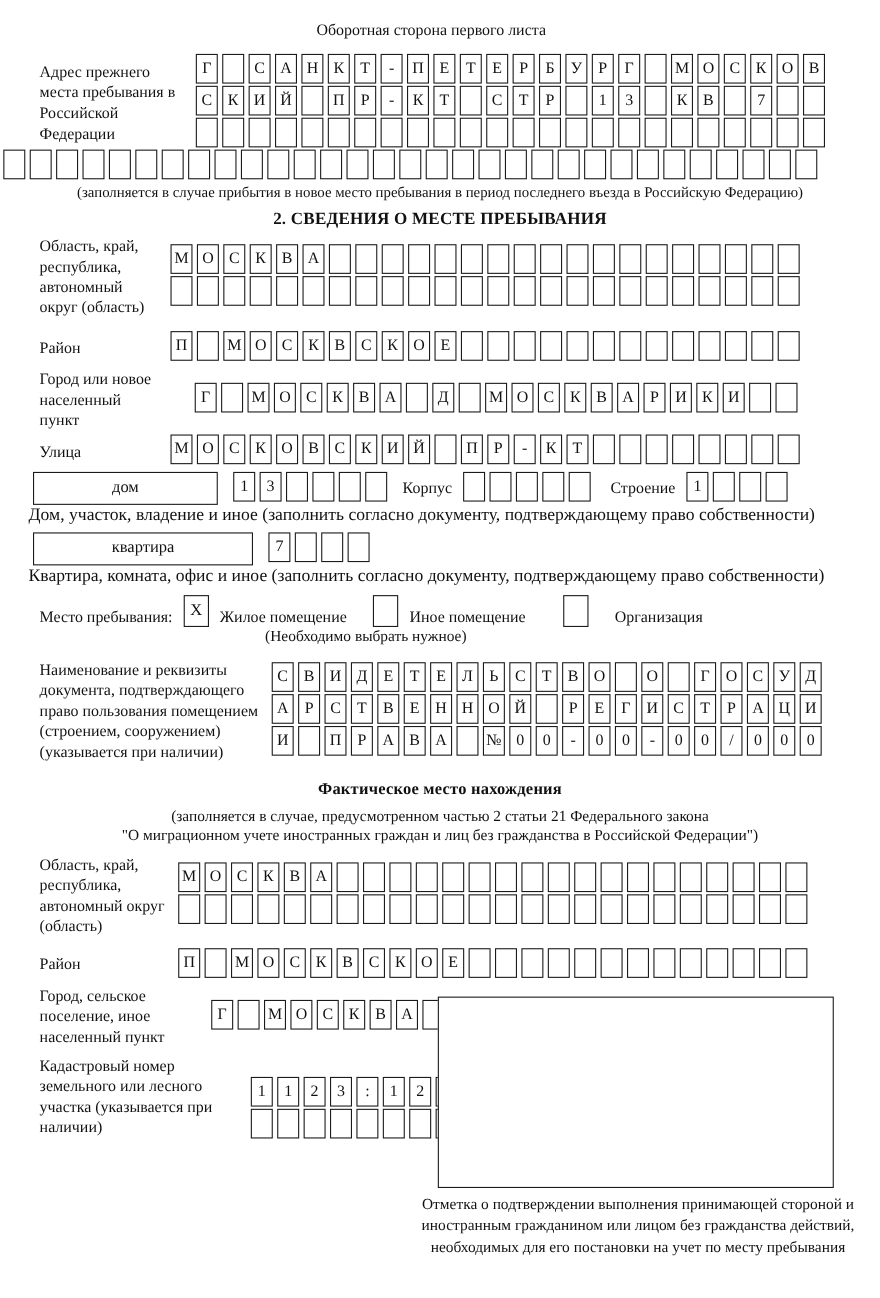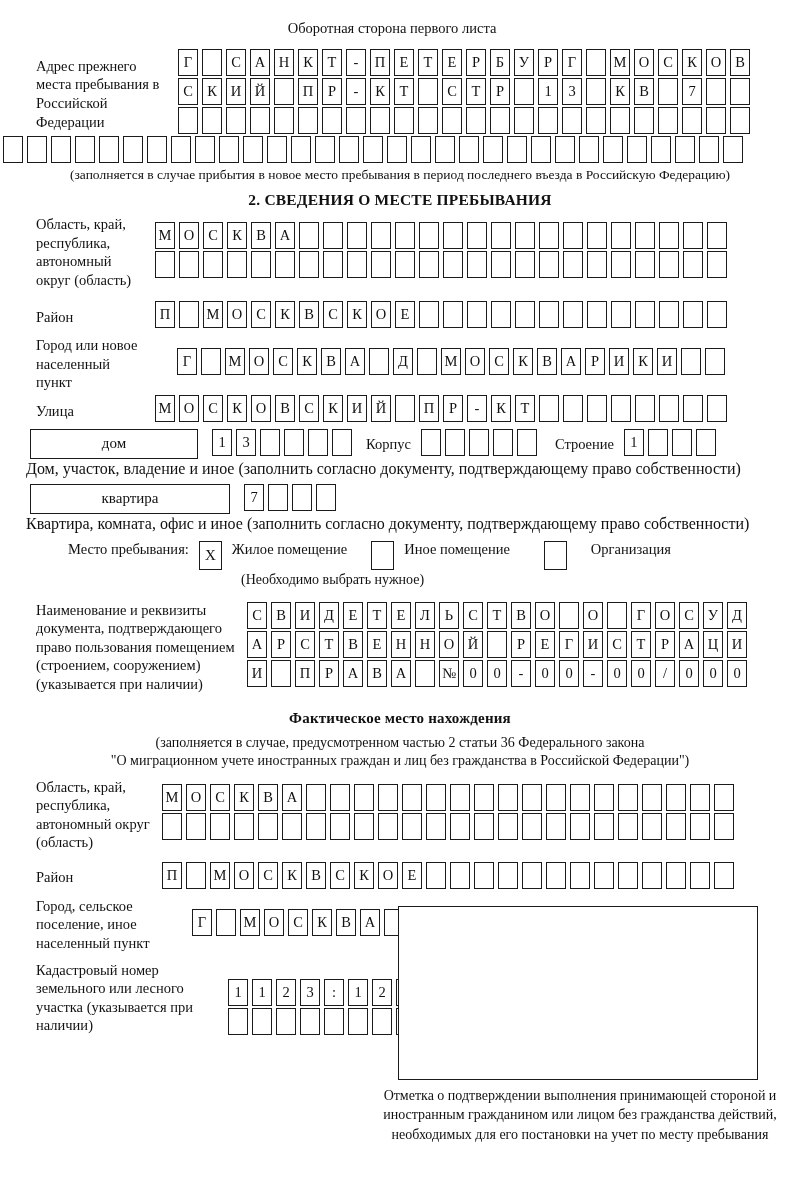--- a/index.html
+++ b/index.html
@@ -40,21 +40,21 @@
   }
   .inline-label { display:inline-block; font-size:14.5px; line-height:30px; vertical-align:top; }
   .hgap10 { display:inline-block; width:10px; }
   .hgap14 { display:inline-block; width:14px; }
 
   .checkbox {
     display:inline-block; width:23px; height:29px; border:1.7px solid #1b1b1b;
     text-align:center; font-size:15px; line-height:26px; vertical-align:middle;
     margin:0 10px;
   }
-  .stay-row { margin-top:8px; font-size:14.5px; display:flex; align-items:flex-start;margin-left:32px; }
+  .stay-row { margin-top:8px; font-size:14.5px; display:flex; align-items:flex-end; }
   .stay-note { font-size:14px; margin-left:205px; margin-top:2px; }
 
   .stamp-box {
     position:absolute; left:398px; top:906px;
     width:360px; height:174px; border:1.8px solid #1b1b1b; background:#fff;
   }
   .stamp-caption {
     position:absolute; left:380px; top:1086px; width:400px;
     font-size:14px; text-align:center; line-height:1.38;
   }
@@ -126,21 +126,21 @@
   <div class="frow" style="margin-top:10px;font-family:Liberation Serif, serif;">
     <div class="flabel lw205">Наименование и реквизиты документа, подтверждающего право пользования помещением (строением, сооружением) (указывается при наличии)</div>
     <div class="cellcol">
       <div class="cellrow"><span class="cell">С</span><span class="cell">В</span><span class="cell">И</span><span class="cell">Д</span><span class="cell">Е</span><span class="cell">Т</span><span class="cell">Е</span><span class="cell">Л</span><span class="cell">Ь</span><span class="cell">С</span><span class="cell">Т</span><span class="cell">В</span><span class="cell">О</span><span class="cell"></span><span class="cell">О</span><span class="cell"></span><span class="cell">Г</span><span class="cell">О</span><span class="cell">С</span><span class="cell">У</span><span class="cell">Д</span></div>
       <div class="cellrow"><span class="cell">А</span><span class="cell">Р</span><span class="cell">С</span><span class="cell">Т</span><span class="cell">В</span><span class="cell">Е</span><span class="cell">Н</span><span class="cell">Н</span><span class="cell">О</span><span class="cell">Й</span><span class="cell"></span><span class="cell">Р</span><span class="cell">Е</span><span class="cell">Г</span><span class="cell">И</span><span class="cell">С</span><span class="cell">Т</span><span class="cell">Р</span><span class="cell">А</span><span class="cell">Ц</span><span class="cell">И</span></div>
       <div class="cellrow"><span class="cell">И</span><span class="cell"></span><span class="cell">П</span><span class="cell">Р</span><span class="cell">А</span><span class="cell">В</span><span class="cell">А</span><span class="cell"></span><span class="cell">№</span><span class="cell">0</span><span class="cell">0</span><span class="cell">-</span><span class="cell">0</span><span class="cell">0</span><span class="cell">-</span><span class="cell">0</span><span class="cell">0</span><span class="cell">/</span><span class="cell">0</span><span class="cell">0</span><span class="cell">0</span></div>
     </div>
   </div>
 
   <div class="sec-title" style="margin-top:16px; font-size:15px;">Фактическое место нахождения</div>
-  <div class="sub-title" style="margin-top:8px;">(заполняется в случае, предусмотренном частью 2 статьи 36 Федерального закона</div>
+  <div class="sub-title" style="margin-top:8px;">(заполняется в случае, предусмотренном частью 2 статьи 21 Федерального закона</div>
   <div class="sub-title">"О миграционном учете иностранных граждан и лиц без гражданства в Российской Федерации")</div>
 
   <div class="frow" style="margin-top:6px;">
     <div class="flabel lw120">Область, край, республика, автономный округ (область)</div>
     <div class="cellcol">
       <div class="cellrow"><span class="cell">М</span><span class="cell">О</span><span class="cell">С</span><span class="cell">К</span><span class="cell">В</span><span class="cell">А</span><span class="cell"></span><span class="cell"></span><span class="cell"></span><span class="cell"></span><span class="cell"></span><span class="cell"></span><span class="cell"></span><span class="cell"></span><span class="cell"></span><span class="cell"></span><span class="cell"></span><span class="cell"></span><span class="cell"></span><span class="cell"></span><span class="cell"></span><span class="cell"></span><span class="cell"></span><span class="cell"></span></div>
       <div class="cellrow"><span class="cell"></span><span class="cell"></span><span class="cell"></span><span class="cell"></span><span class="cell"></span><span class="cell"></span><span class="cell"></span><span class="cell"></span><span class="cell"></span><span class="cell"></span><span class="cell"></span><span class="cell"></span><span class="cell"></span><span class="cell"></span><span class="cell"></span><span class="cell"></span><span class="cell"></span><span class="cell"></span><span class="cell"></span><span class="cell"></span><span class="cell"></span><span class="cell"></span><span class="cell"></span><span class="cell"></span></div>
     </div>
   </div>
 

